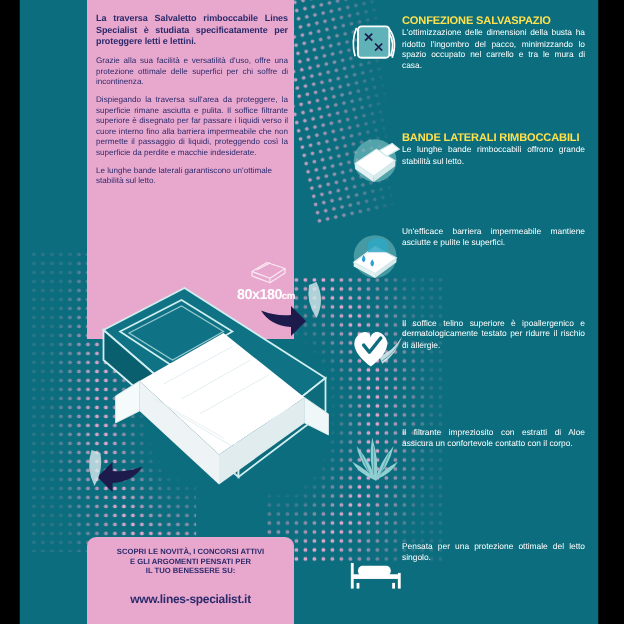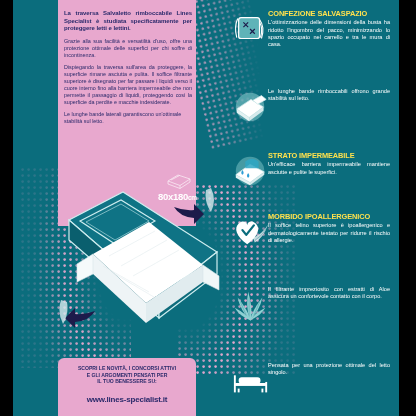--- a/index.html
+++ b/index.html
@@ -210,51 +210,50 @@
 
     <div class="feat" style="top:88px;">
       <svg class="ico" viewBox="0 0 40 40">
         <circle cx="19" cy="20" r="15" fill="#8fd0d2" opacity=".55"></circle>
         <path d="M5 22 L20 12 L33 20 L18 31 Z" fill="#ffffff" stroke="#cfe9ea" stroke-width="0.8"></path>
         <path d="M5 22 L5 26 L18 35 L18 31 Z" fill="#e3f1f2"></path>
         <path d="M33 20 L33 24 L18 35 L18 31 Z" fill="#d6eaec"></path>
         <path d="M22 13 L31 8 L36 12 L27 17 Z" fill="#ffffff" stroke="#cfe9ea" stroke-width="0.8"></path>
       </svg>
       <div class="body">
+        <h3>BANDE LATERALI RIMBOCCABILI</h3>
         <p>Le lunghe bande rimboccabili offrono grande stabilità sul letto.</p>
       </div>
     </div>
 
     <div class="feat" style="top:152px;">
       <svg class="ico" viewBox="0 0 40 40">
         <circle cx="19" cy="20" r="15" fill="#8fd0d2" opacity=".45"></circle>
         <path d="M4 24 L19 13 L34 21 L19 32 Z" fill="#ffffff" stroke="#cfe9ea" stroke-width="0.8"></path>
         <path d="M4 24 L4 27 L19 35 L19 32 Z" fill="#e3f1f2"></path>
         <path d="M34 21 L34 24 L19 35 L19 32 Z" fill="#d6eaec"></path>
         <path d="M14 10 Q21 4 28 10 L28 17 L14 17 Z" fill="#2fa7c4" opacity=".85"></path>
         <g fill="#2e9fd6">
           <path d="M11 19 q2.5 3.5 0 5 q-2.5 -1.5 0 -5"></path>
           <path d="M17 22 q2.5 3.5 0 5 q-2.5 -1.5 0 -5"></path>
         </g>
       </svg>
       <div class="body">
-        <h3>STRATO IMPERMEABILE</h3>
         <p>Un'efficace barriera impermeabile mantiene asciutte e pulite le superfici.</p>
       </div>
     </div>
 
     <div class="feat" style="top:213px;">
       <svg class="ico" viewBox="0 0 40 40">
         <path d="M16 33 C4 24 2 16 7 11 C11 7 16 9 16 13 C16 9 21 7 25 11 C30 16 28 24 16 33 Z" fill="#ffffff"></path>
         <path d="M11 18 L15 23 L23 13" fill="none" stroke="#0b6d7d" stroke-width="2.4" stroke-linecap="round" stroke-linejoin="round"></path>
         <path d="M22 26 Q32 22 38 12 Q33 26 24 31 Z" fill="#ffffff" opacity=".75"></path>
         <path d="M24 29 Q32 24 37 15" fill="none" stroke="#0b6d7d" stroke-width="0.7" opacity=".5"></path>
       </svg>
       <div class="body">
-        <h3>MORBIDO IPOALLERGENICO</h3>
         <p>Il soffice telino superiore è ipoallergenico e dermatologicamente testato per ridurre il rischio di allergie.</p>
       </div>
     </div>
 
     <div class="feat" style="top:286px;">
       <svg class="ico" viewBox="0 0 40 40">
         <g fill="#8fd0d2">
           <path d="M19 36 Q14 22 17 6 Q22 22 20 36 Z"></path>
           <path d="M19 36 Q9 26 6 12 Q16 24 20 36 Z"></path>
           <path d="M19 36 Q29 26 32 12 Q22 24 19 36 Z"></path>

